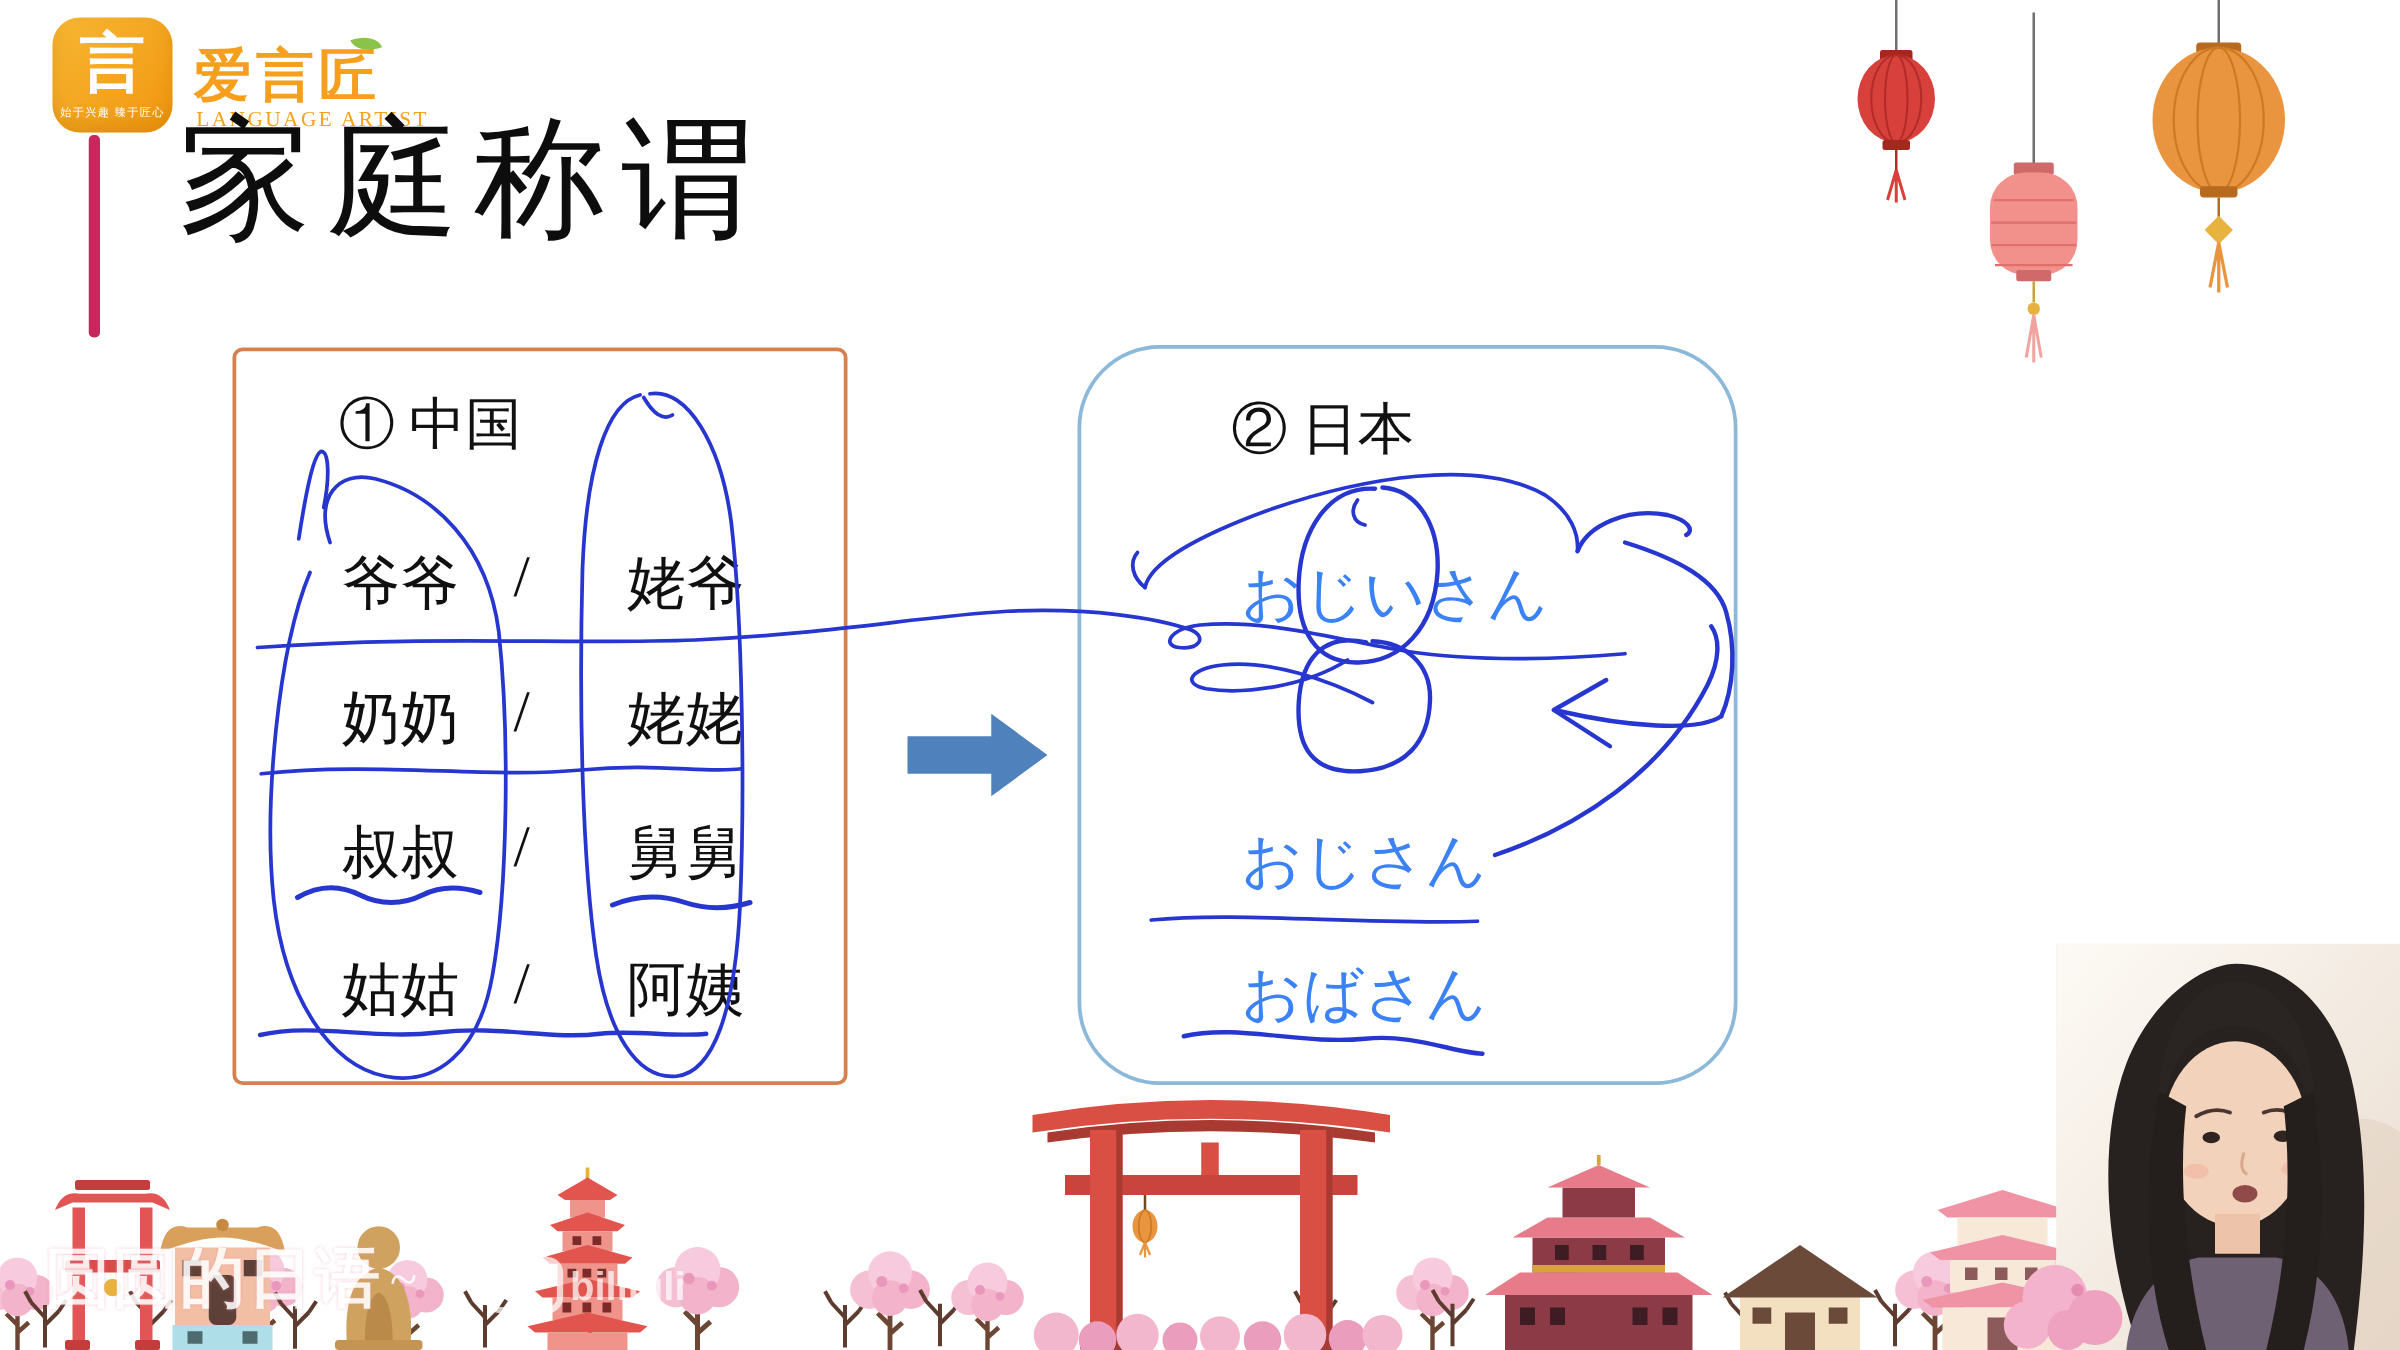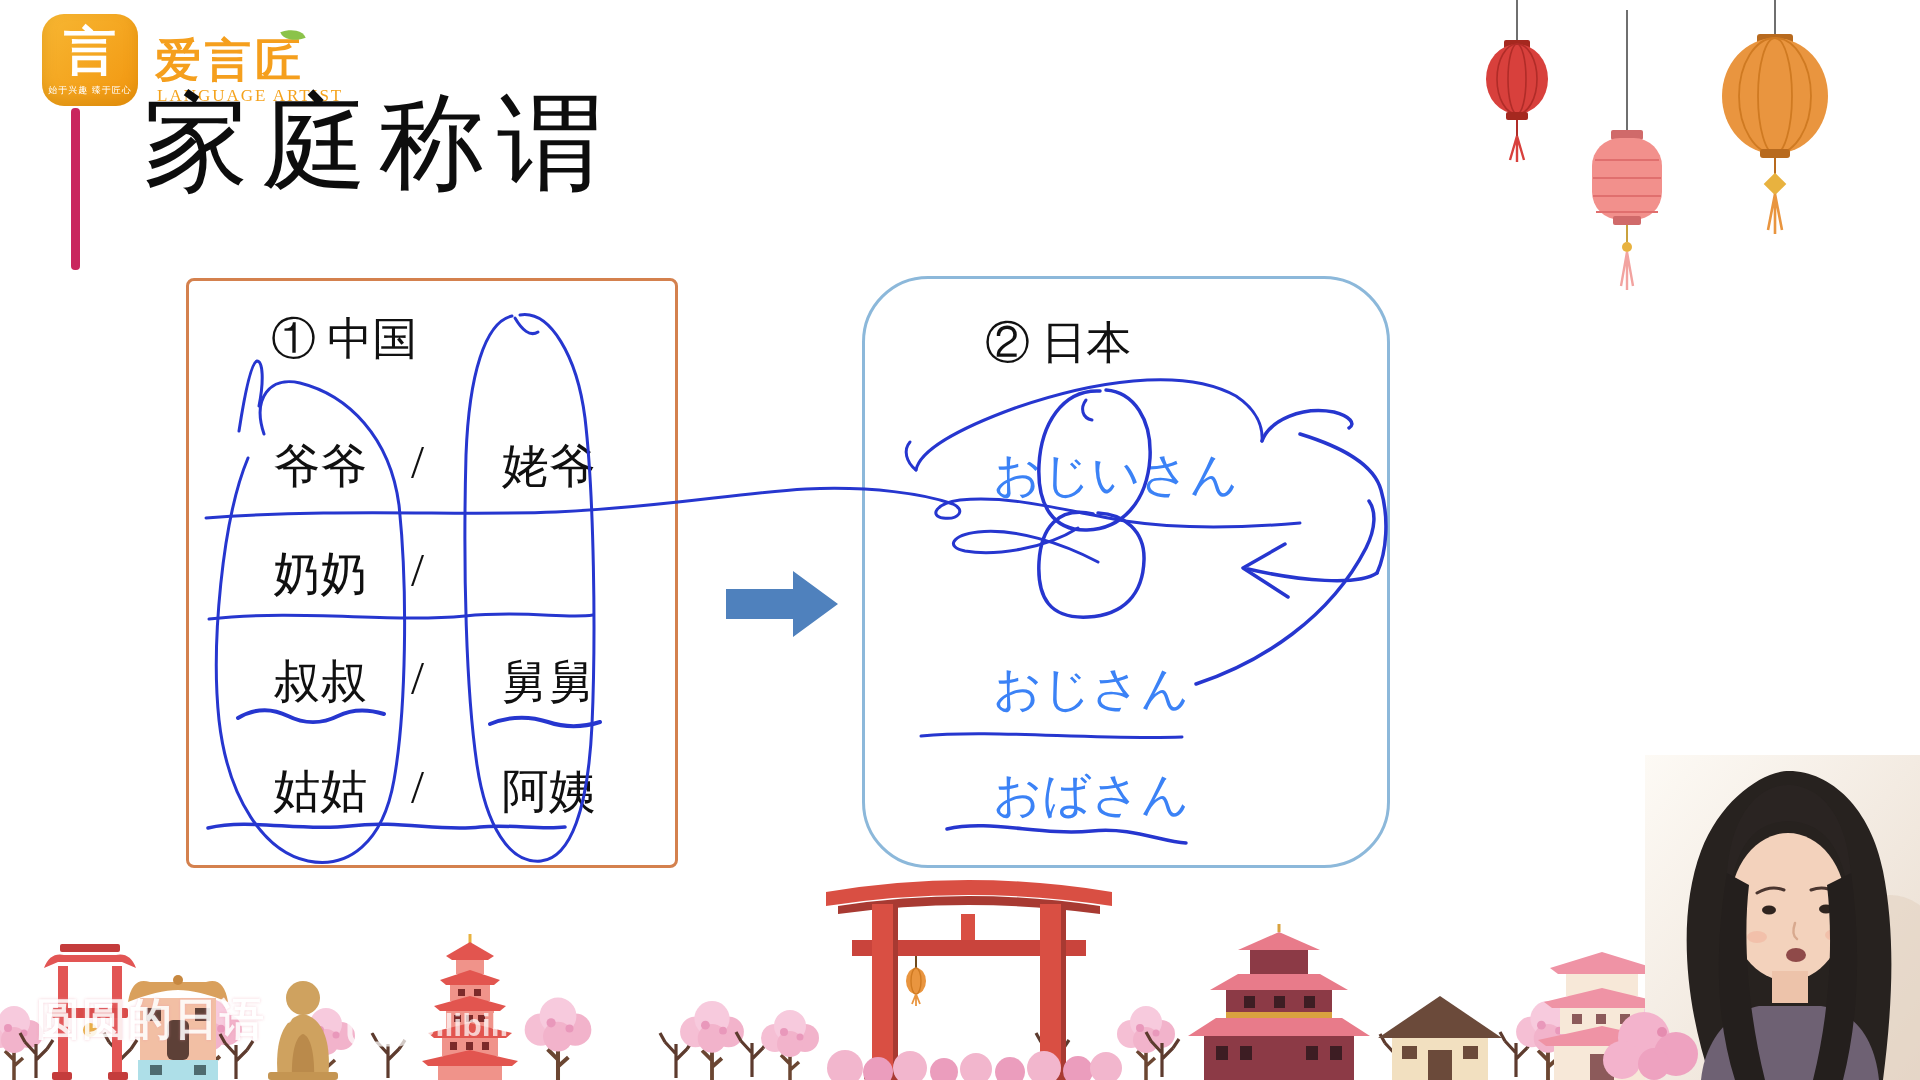--- a/index.html
+++ b/index.html
@@ -40,21 +40,21 @@
 
   
   #pen-layer,#arrow-layer,#lantern-layer,#scene-layer{pointer-events:none;}
   #pen-layer{left:0;top:0;z-index:6;}
   #arrow-layer{left:0;top:0;z-index:4;}
   #lantern-layer{right:0;top:0;z-index:2;}
   #scene-layer{left:0;top:840px;z-index:1;}
 
   
   #watermark{left:36px;top:988px;z-index:3;display:flex;align-items:center;opacity:.88;}
-  #watermark-text{font-size:44px;font-weight:700;color:#ffffff;letter-spacing:2px;
+  #watermark-text{font-size:52px;font-weight:700;color:#ffffff;letter-spacing:2px;
     text-shadow:0 0 3px rgba(235,150,170,.55);}
   #watermark-tilde{font-size:40px;color:#fff;margin-left:6px;}
   #bili-logo{margin-left:52px;opacity:.82;}
 
   
   #webcam{left:1645px;top:755px;width:275px;height:325px;z-index:10;overflow:hidden;background:#f6efe7;}
   #front-blossom{left:1602px;top:1002px;z-index:12;}
 </style>
 </head>
 <body>
@@ -75,20 +75,21 @@
   <div class="abs vbox" id="china-box">
     <div class="box-header">① 中国</div>
     <div class="crow" style="top:154px">
       <span class="cl">爷爷</span>
       <span class="cs">/</span>
       <span class="cr">姥爷</span>
     </div>
     <div class="crow" style="top:262px">
       <span class="cl">奶奶</span>
       <span class="cs">/</span>
+      <span class="cr">姥姥</span>
     </div>
     <div class="crow" style="top:370px">
       <span class="cl">叔叔</span>
       <span class="cs">/</span>
       <span class="cr">舅舅</span>
     </div>
     <div class="crow" style="top:479px">
       <span class="cl">姑姑</span>
       <span class="cs">/</span>
       <span class="cr">阿姨</span>

